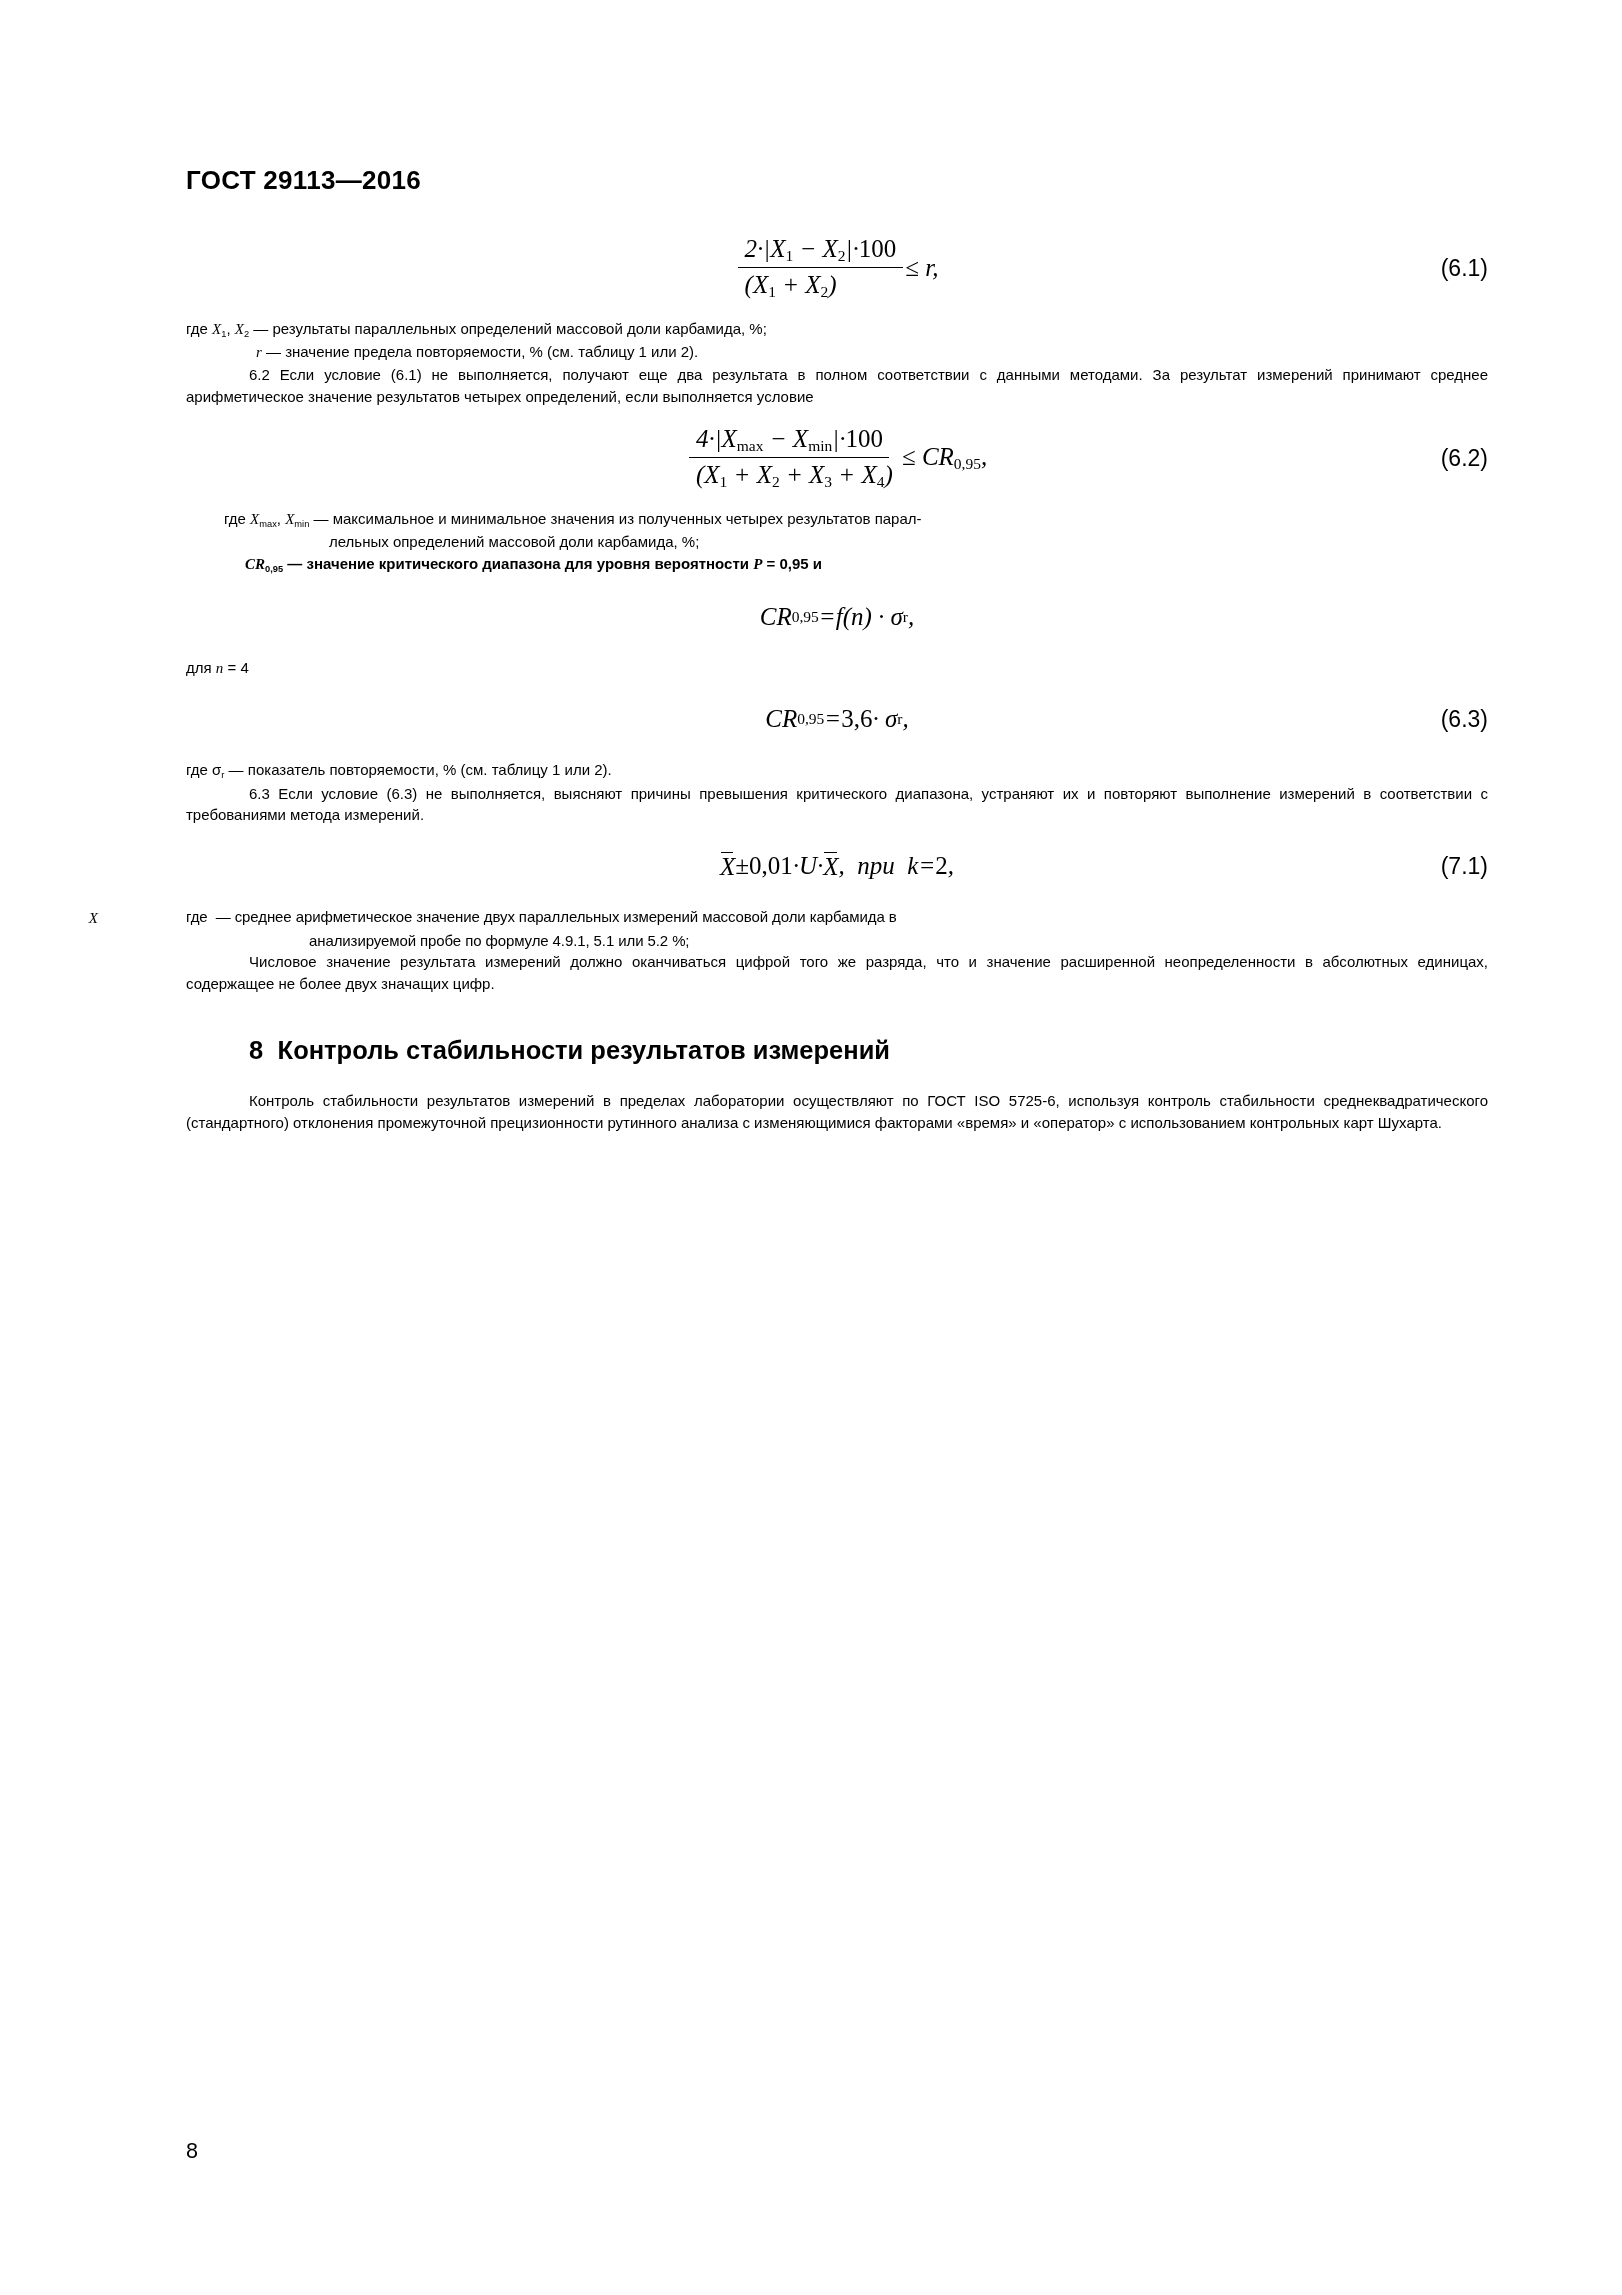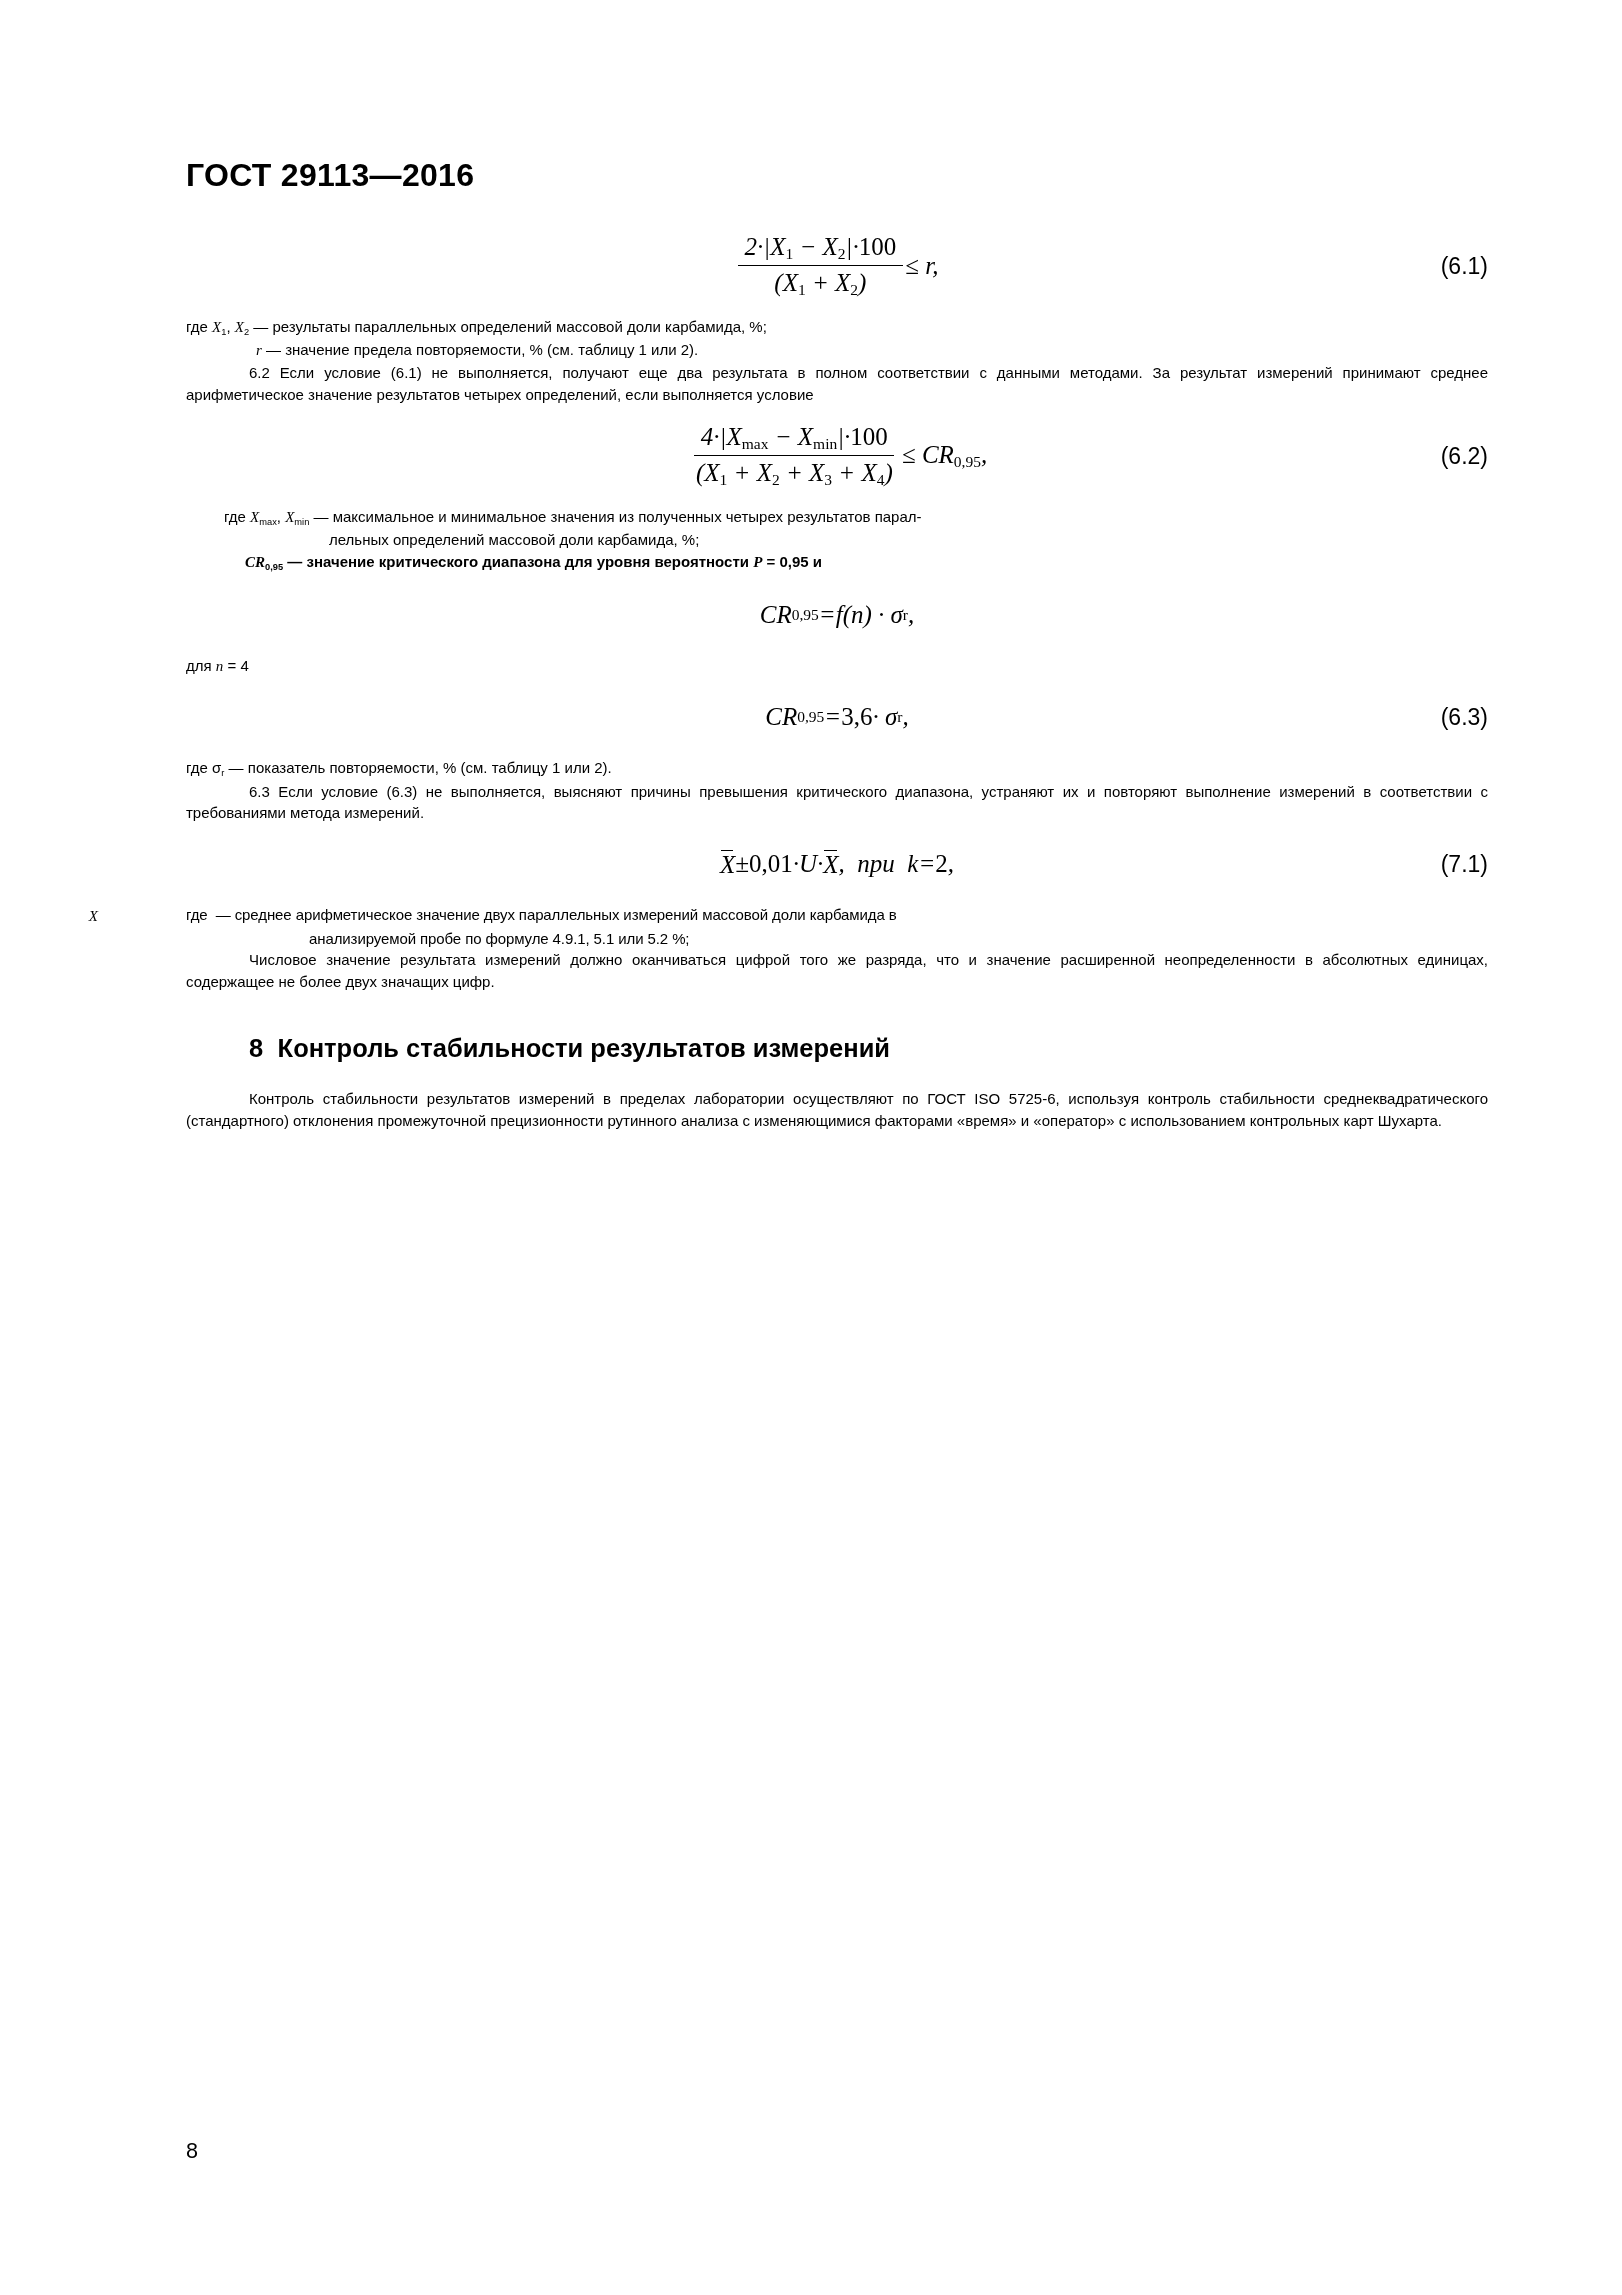--- a/index.html
+++ b/index.html
@@ -20,24 +20,24 @@
     padding: 0;
     overflow: hidden;
   }
   .content {
     position: absolute;
     left: 186px;
     top: 157px;
     width: 1302px;
   }
   .doc-header {
-    font-size: 32px;
+    font-size: 26px;
     font-weight: bold;
     letter-spacing: 0.3px;
-    margin: 0 0 39px 0;
+    margin: 8px 0 39px 0;
   }
   p {
     margin: 0;
     font-size: 15px;
     line-height: 1.46;
     text-align: justify;
   }
   .indent {
     text-indent: 63px;
   }
@@ -81,21 +81,21 @@
     font-family: "Liberation Serif", serif;
     font-size: 25px;
     font-style: italic;
     display: flex;
     align-items: center;
     white-space: nowrap;
   }
   .frac {
     display: inline-flex;
     flex-direction: column;
-    align-items: center;
+    align-items: flex-start;
     vertical-align: middle;
     margin: 0 2.6px;
   }
   .frac .num {
     padding: 0 6.5px 2px 6.5px;
     border-bottom: 1.3px solid #000;
   }
   .frac .den {
     padding: 2.6px 6.5px 0 6.5px;
   }

